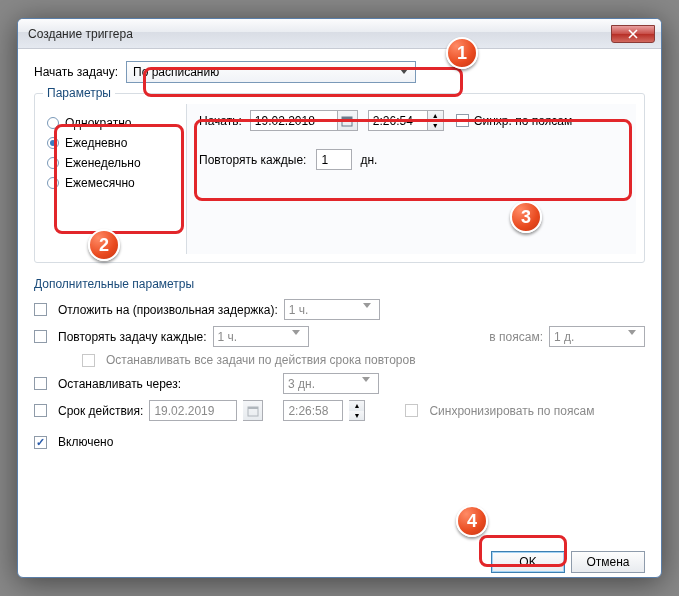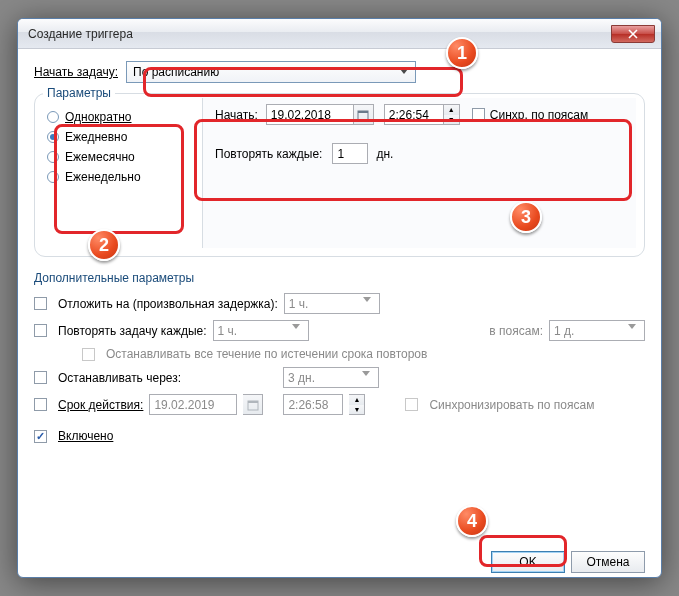--- a/index.html
+++ b/index.html
@@ -4,26 +4,26 @@
 <style>
 *{box-sizing:border-box;font-family:'Segoe UI',Tahoma,sans-serif;font-size:12px}
 body{margin:0;background:#888;display:flex;justify-content:center;align-items:center;height:596px;width:679px}
 .dialog{width:645px;height:560px;background:#ffffff;border:1px solid #5a7ea8;border-radius:6px;overflow:hidden;box-shadow:0 4px 30px rgba(0,0,0,.5);position:relative}
 .titlebar{height:30px;background:linear-gradient(#fcfcfd,#e9ecf1 45%,#d9dde5 46%,#e5e9f0);display:flex;align-items:center;padding:0 6px 0 10px;border-bottom:1px solid #c7cbd4;position:relative}
 .titlebar .title{color:#2a2a2a}
 .closebtn{margin-left:auto;width:44px;height:18px;border-radius:0 0 3px 3px;background:linear-gradient(#e9a0a0,#c84f49 48%,#b52c24 49%,#d2695f);border:1px solid #8a3b37;display:flex;align-items:center;justify-content:center;color:#fff;font-weight:bold;cursor:pointer}
 .body{padding:12px 16px 10px 16px;color:#000}
 .row{display:flex;align-items:center;margin-bottom:10px}
 .lbl{margin-right:8px}
-.underline{text-decoration:underline}
+.underline{}
 .combo{flex:0 0 290px;height:22px;border:1px solid #7a99b8;background:linear-gradient(#fefefe,#f0f3f7);display:flex;align-items:center;padding:0 6px;position:relative}
 .combo .arrow{position:absolute;right:4px;top:3px;width:14px;height:14px;display:flex;align-items:center;justify-content:center}
-.fieldset{border:1px solid #d7dde3;border-radius:11px;padding:4px 8px 8px 8px;margin:4px 0 14px 0;position:relative}
+.fieldset{border:1px solid #d7dde3;border-radius:3px;padding:10px 8px 8px 8px;margin:4px 0 14px 0;position:relative}
 .fieldset>.legend{position:absolute;top:-8px;left:8px;background:#fff;padding:0 4px;color:#1a4b7a}
-.params{display:flex;gap:24px}
+.params{display:flex;gap:8px}
 .radios{width:135px;padding:6px 4px 14px 4px}
 .radiolabel{display:flex;align-items:center;gap:6px;margin:6px 0;cursor:pointer}
 .radio{width:12px;height:12px;border:1px solid #7a99b8;border-radius:50%;display:inline-flex;align-items:center;justify-content:center;background:#fff}
 .radio.checked::after{content:"";width:6px;height:6px;border-radius:50%;background:#3b7bbf}
 .schedule{flex:1;border-left:1px solid #d7dde3;padding:6px 8px 20px 12px;background:#fafbfd;min-height:150px}
 .dateinput,.timeinput,.numinput{height:21px;border:1px solid #abadb3;background:#fff;padding:0 4px;display:inline-flex;align-items:center}
 .dateinput{width:88px}
 .datepick{width:20px;height:21px;border:1px solid #abadb3;border-left:none;background:linear-gradient(#f5f6f8,#e7ebef);display:inline-flex;align-items:center;justify-content:center}
 .timeinput{width:60px}
 .spinner{width:16px;height:21px;border:1px solid #abadb3;border-left:none;display:flex;flex-direction:column}
@@ -78,25 +78,25 @@
           <label class="radiolabel">
               <span class="radio"></span>
               <span class="underline">Однократно</span>
             </label>
           <label class="radiolabel">
               <span class="radio checked"></span>
               <span>Ежедневно</span>
             </label>
           <label class="radiolabel">
               <span class="radio"></span>
+              <span>Еженедельно</span>
+            </label>
+          <label class="radiolabel">
+              <span class="radio"></span>
               <span>Ежемесячно</span>
-            </label>
-          <label class="radiolabel">
-              <span class="radio"></span>
-              <span>Еженедельно</span>
             </label>
         </div>
         <div class="schedule">
           <div class="row" style="margin-bottom:18px">
             <span class="underline" style="margin-right:8px">Начать:</span>
             <span class="dateinput">19.02.2018</span>
             <span class="datepick">
                 <svg width="12" height="12">
                   <rect x="1" y="2" width="10" height="9" fill="none" stroke="#6a7a8a"></rect>
                   <rect x="1" y="2" width="10" height="2" fill="#6a7a8a"></rect>
@@ -154,21 +154,21 @@
           <span class="arrow">
             <svg width="8" height="6">
               <path d="M0 0 L8 0 L4 5 Z" fill="#9a9a9a"></path>
             </svg>
           </span>
         </span>
     </div>
 
     <div class="advrow" style="padding-left:48px">
       <span class="cb" style="border-color:#c8c8c8"></span>
-      <span class="disabled">Останавливать все течение по истечении срока повторов</span>
+      <span class="disabled">Останавливать все задачи по действия срока повторов</span>
     </div>
 
     <div class="advrow">
       <span class="cb"></span>
       <span>Останавливать через:</span>
       <span style="flex:0 0 90px"></span>
       <span class="dcombo" style="width:96px">
           <span>3 дн.</span>
           <span class="arrow">
             <svg width="8" height="6">

